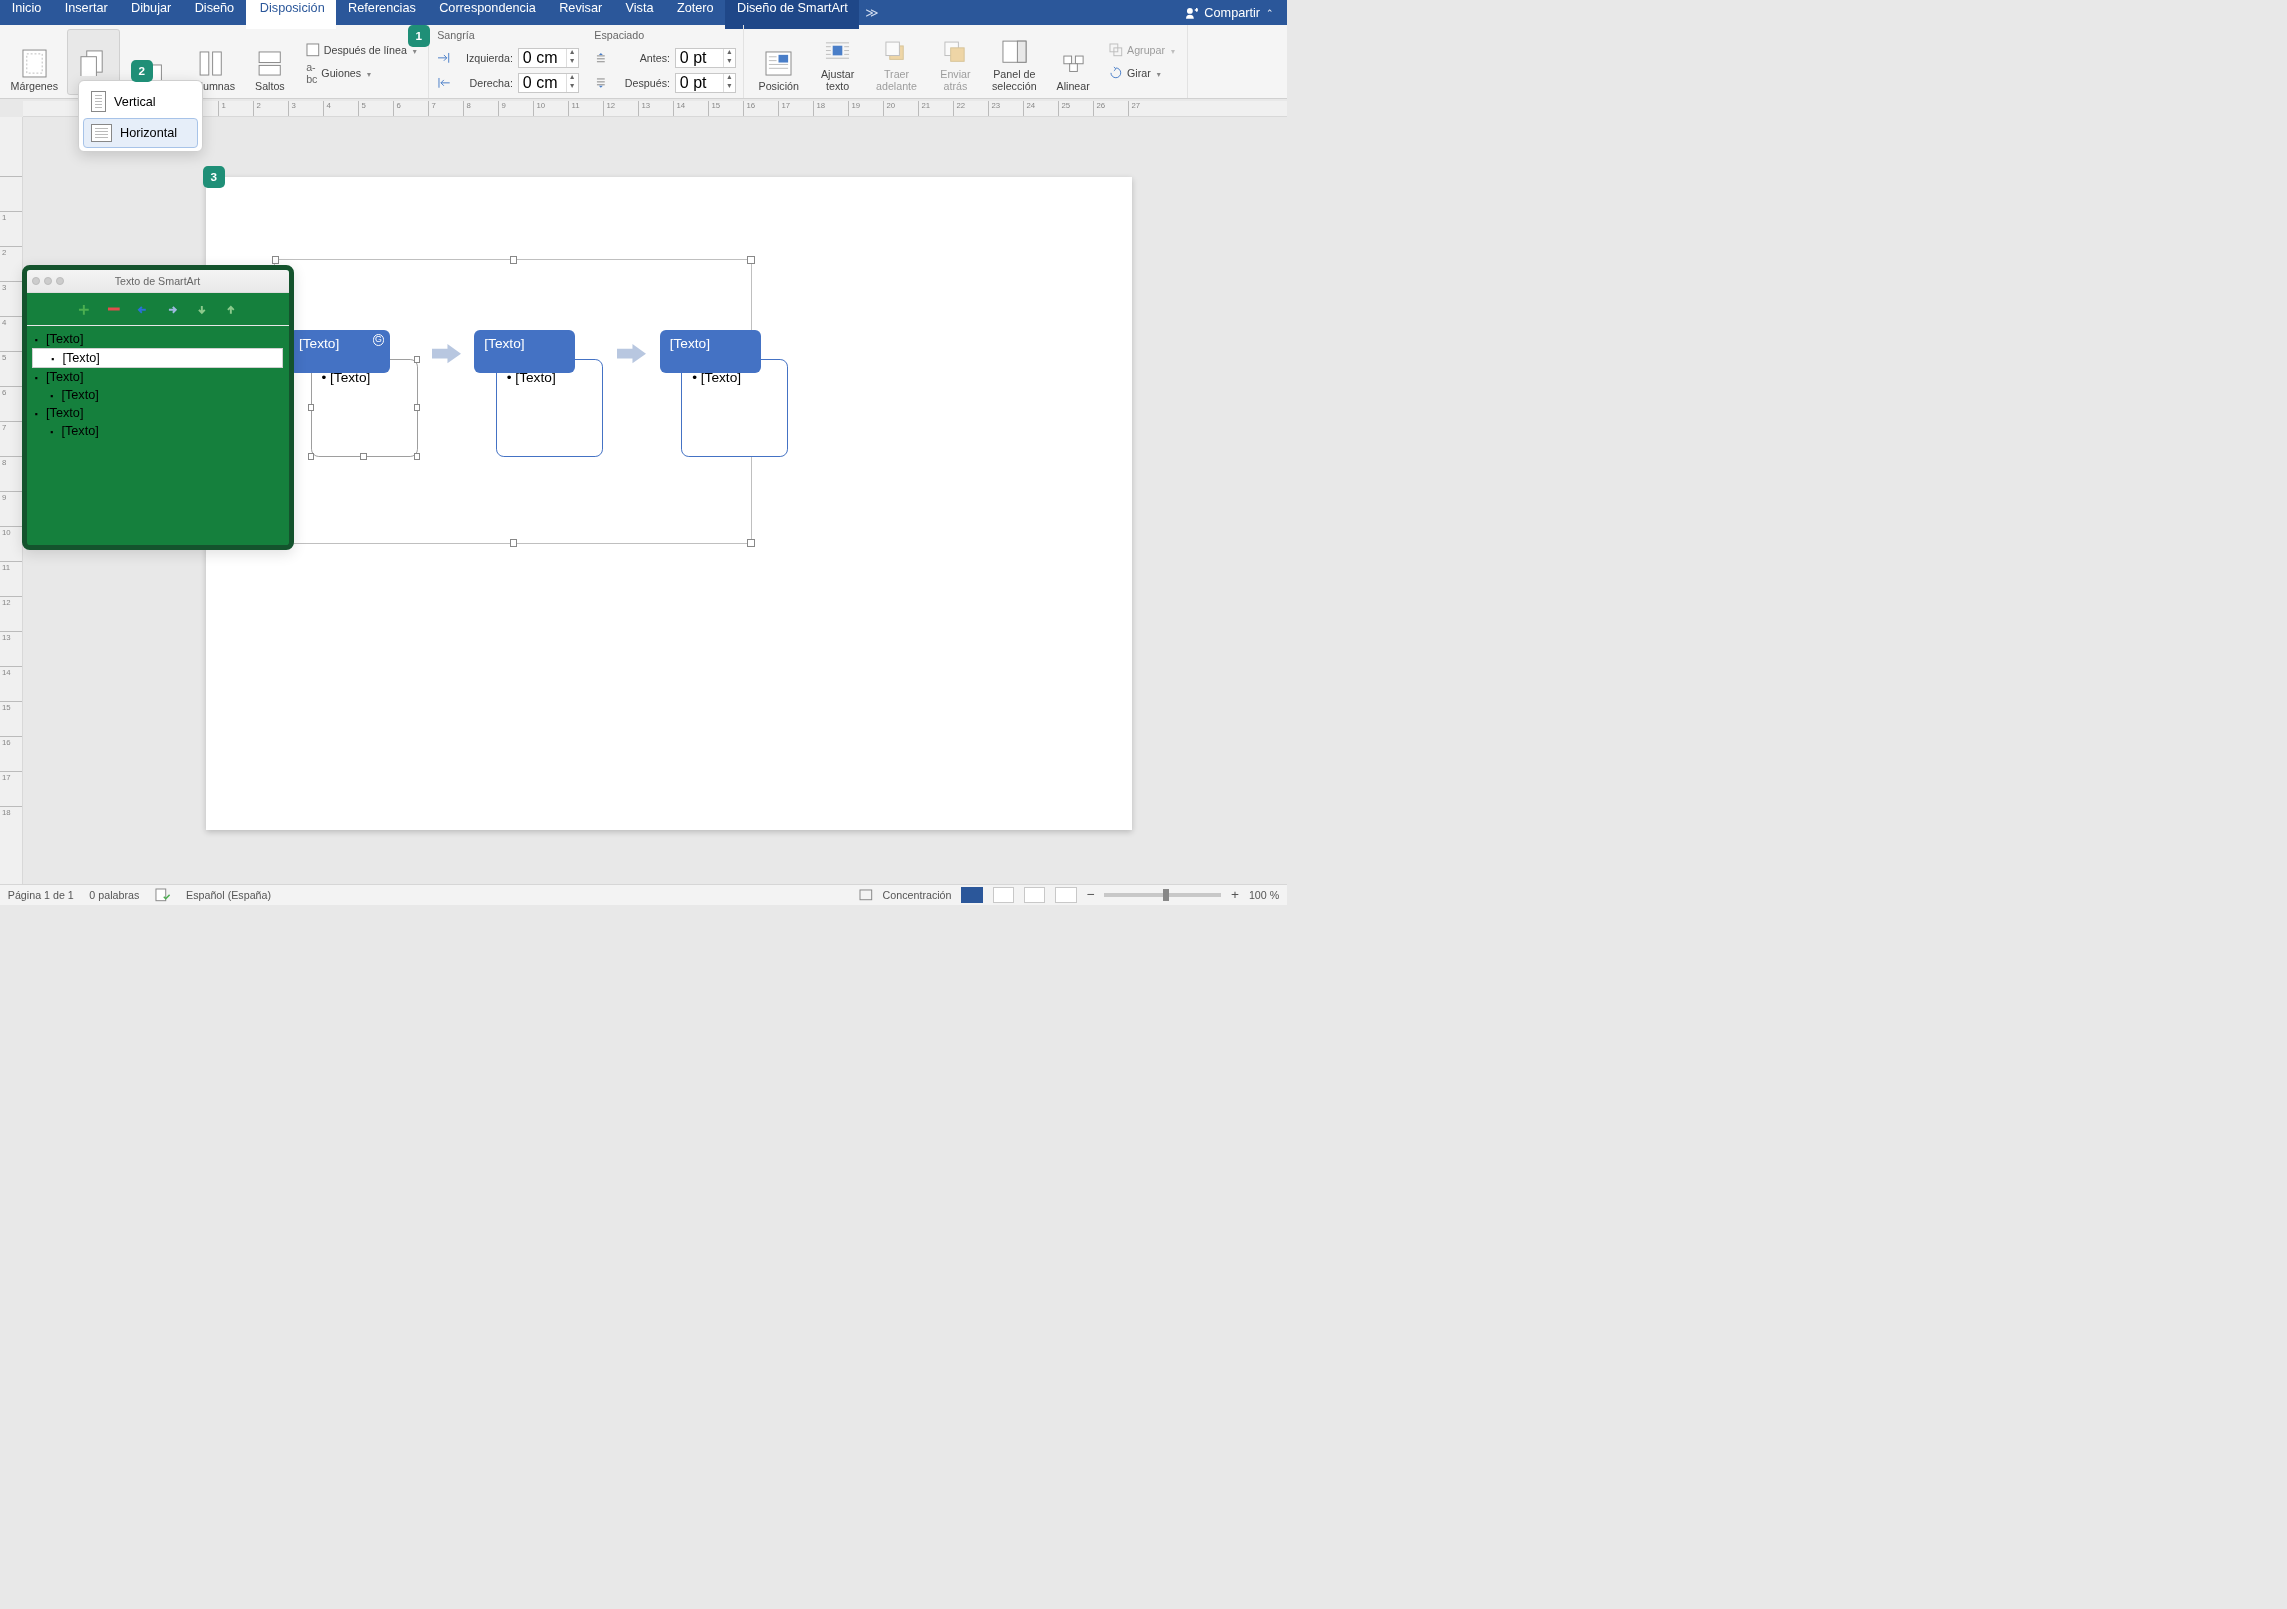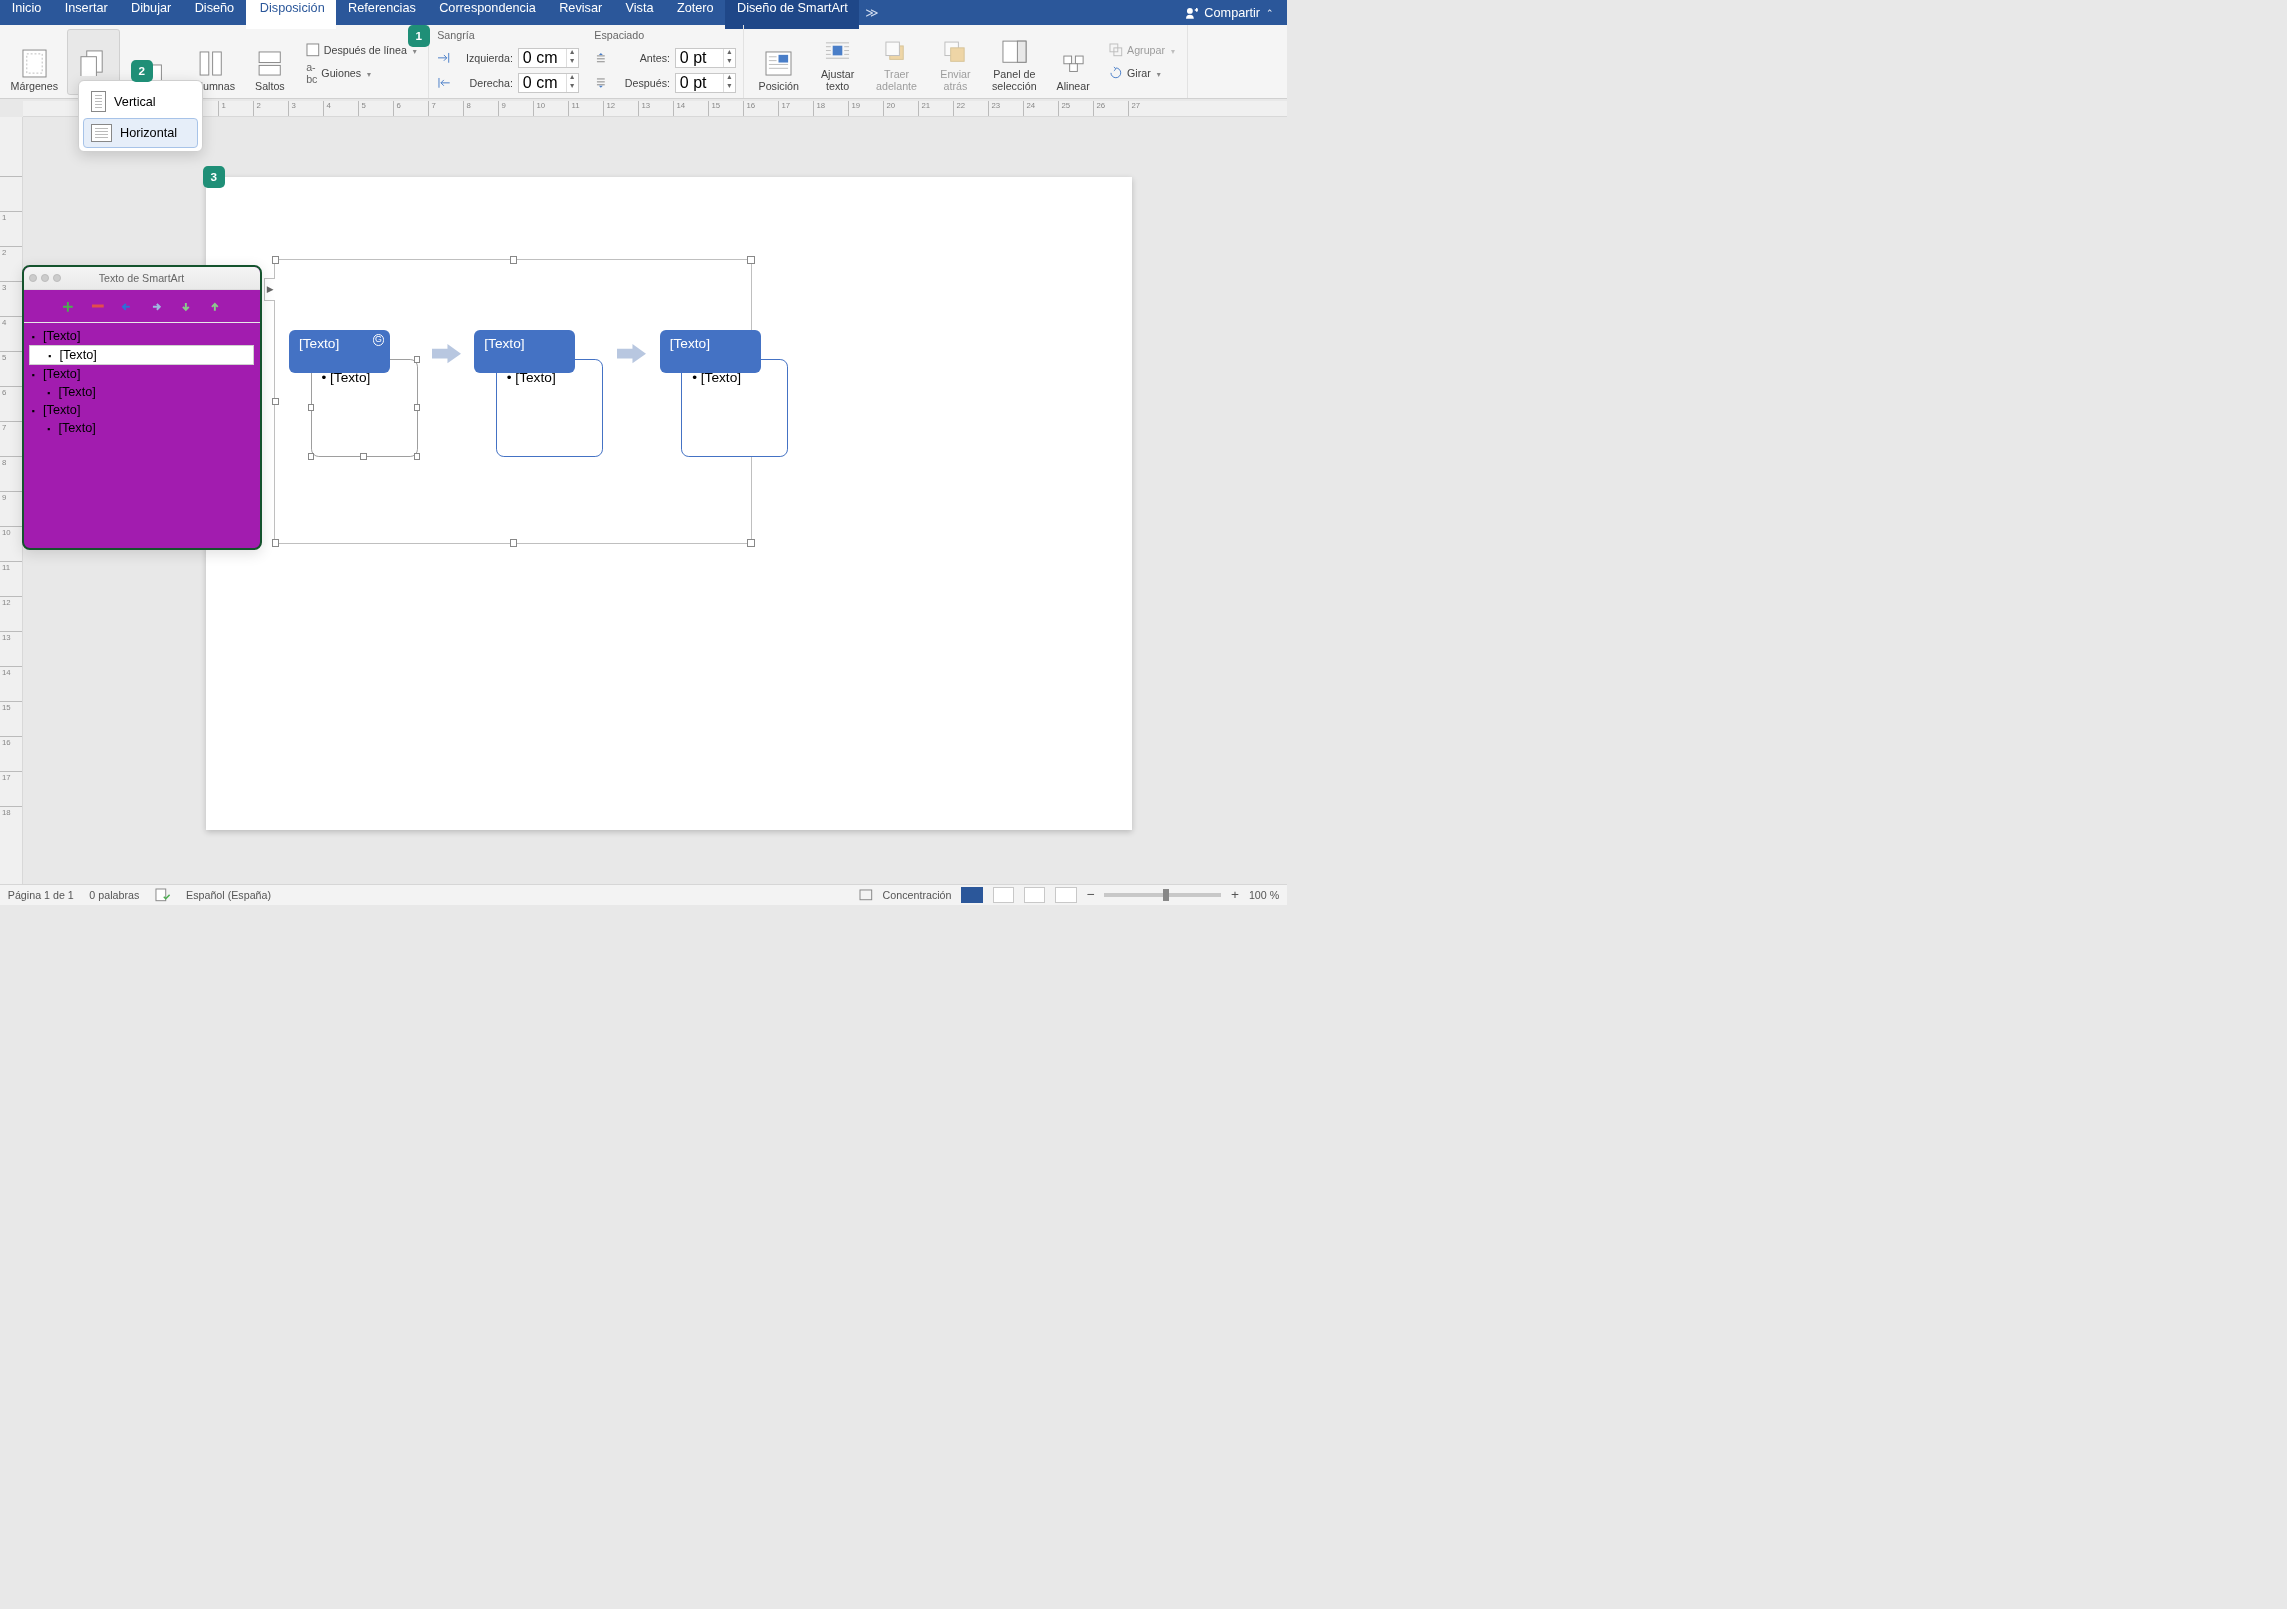--- a/index.html
+++ b/index.html
@@ -65,21 +65,21 @@
 .smartRow { position: absolute; top: 70px; left: 13.7px; display: flex; align-items: flex-start; gap: 13.7px; }
 .saBlock { position: relative; width: 129px; }
 .saHead { width: 101px; height: 43px; background: #4472c4; border-radius: 5.9px; color: #fff; font-size: 13.7px; padding: 5.9px 9.8px; position: relative; z-index: 1; }
 .saBody { position: absolute; top: 29px; left: 21.5px; width: 107px; height: 98px; border: 1.5px solid #4472c4; border-radius: 7.8px; background: #fff; padding: 9.8px 9.8px; font-size: 13.7px; }
 .saBody.sel { border: 1px solid #9e9e9e; background: #fff; }
 .selHandles .h { position:absolute; width:6.8px; height:6.8px; background:#fff; border:1px solid #888; }
 .arrow { width: 29px; height: 23.4px; margin-top: 11.7px; }
 .arrow svg { width: 100%; height: 100%; }
 
 
-.textPane { position: absolute; top: 265px; left: 21.5px; width: 240px; height: 285px; background: #a21caf; border: 2px solid #14532d; border-radius: 7.8px; box-shadow: 0 3.9px 13.7px rgba(0,0,0,.12); z-index: 15; overflow:hidden; }
+.textPane { position: absolute; top: 265px; left: 21.5px; width: 272px; height: 285px; background: #15803d; border: 5px solid #14532d; border-radius: 7.8px; box-shadow: 0 3.9px 13.7px rgba(0,0,0,.12); z-index: 15; overflow:hidden; }
 .tpTitle { height: 23.4px; background: linear-gradient(#f4f4f4,#e9e9e9); border-bottom: 1px solid #ddd; display:flex; align-items:center; justify-content:center; font-size: 10.7px; color:#666; position:relative; }
 .tpTitle .traffic { position:absolute; left:5.9px; display:flex; gap:3.9px; }
 .tpTitle .traffic span { width:7.8px; height:7.8px; border-radius:50%; background:#ccc; border:1px solid #bbb; }
 .tpToolbar { height: 33px; display:flex; align-items:center; justify-content:center; gap:13.7px; border-bottom: 1px solid #e8e8e8; }
 .tpToolbar .tbtn { width:15.6px; height:15.6px; display:flex; align-items:center; justify-content:center; }
 .tpList { padding: 3.9px 5.9px; font-size: 12.7px; }
 .tpList .l1 { padding: 2px 0 2px 13.7px; position:relative; }
 .tpList .l1::before { content:"▪"; position:absolute; left:2px; font-size:8.8px; top:4.9px; }
 .tpList .l2 { padding: 2px 0 2px 29px; position:relative; }
 .tpList .l2::before { content:"▪"; position:absolute; left:17.6px; font-size:8.8px; top:4.9px; }

